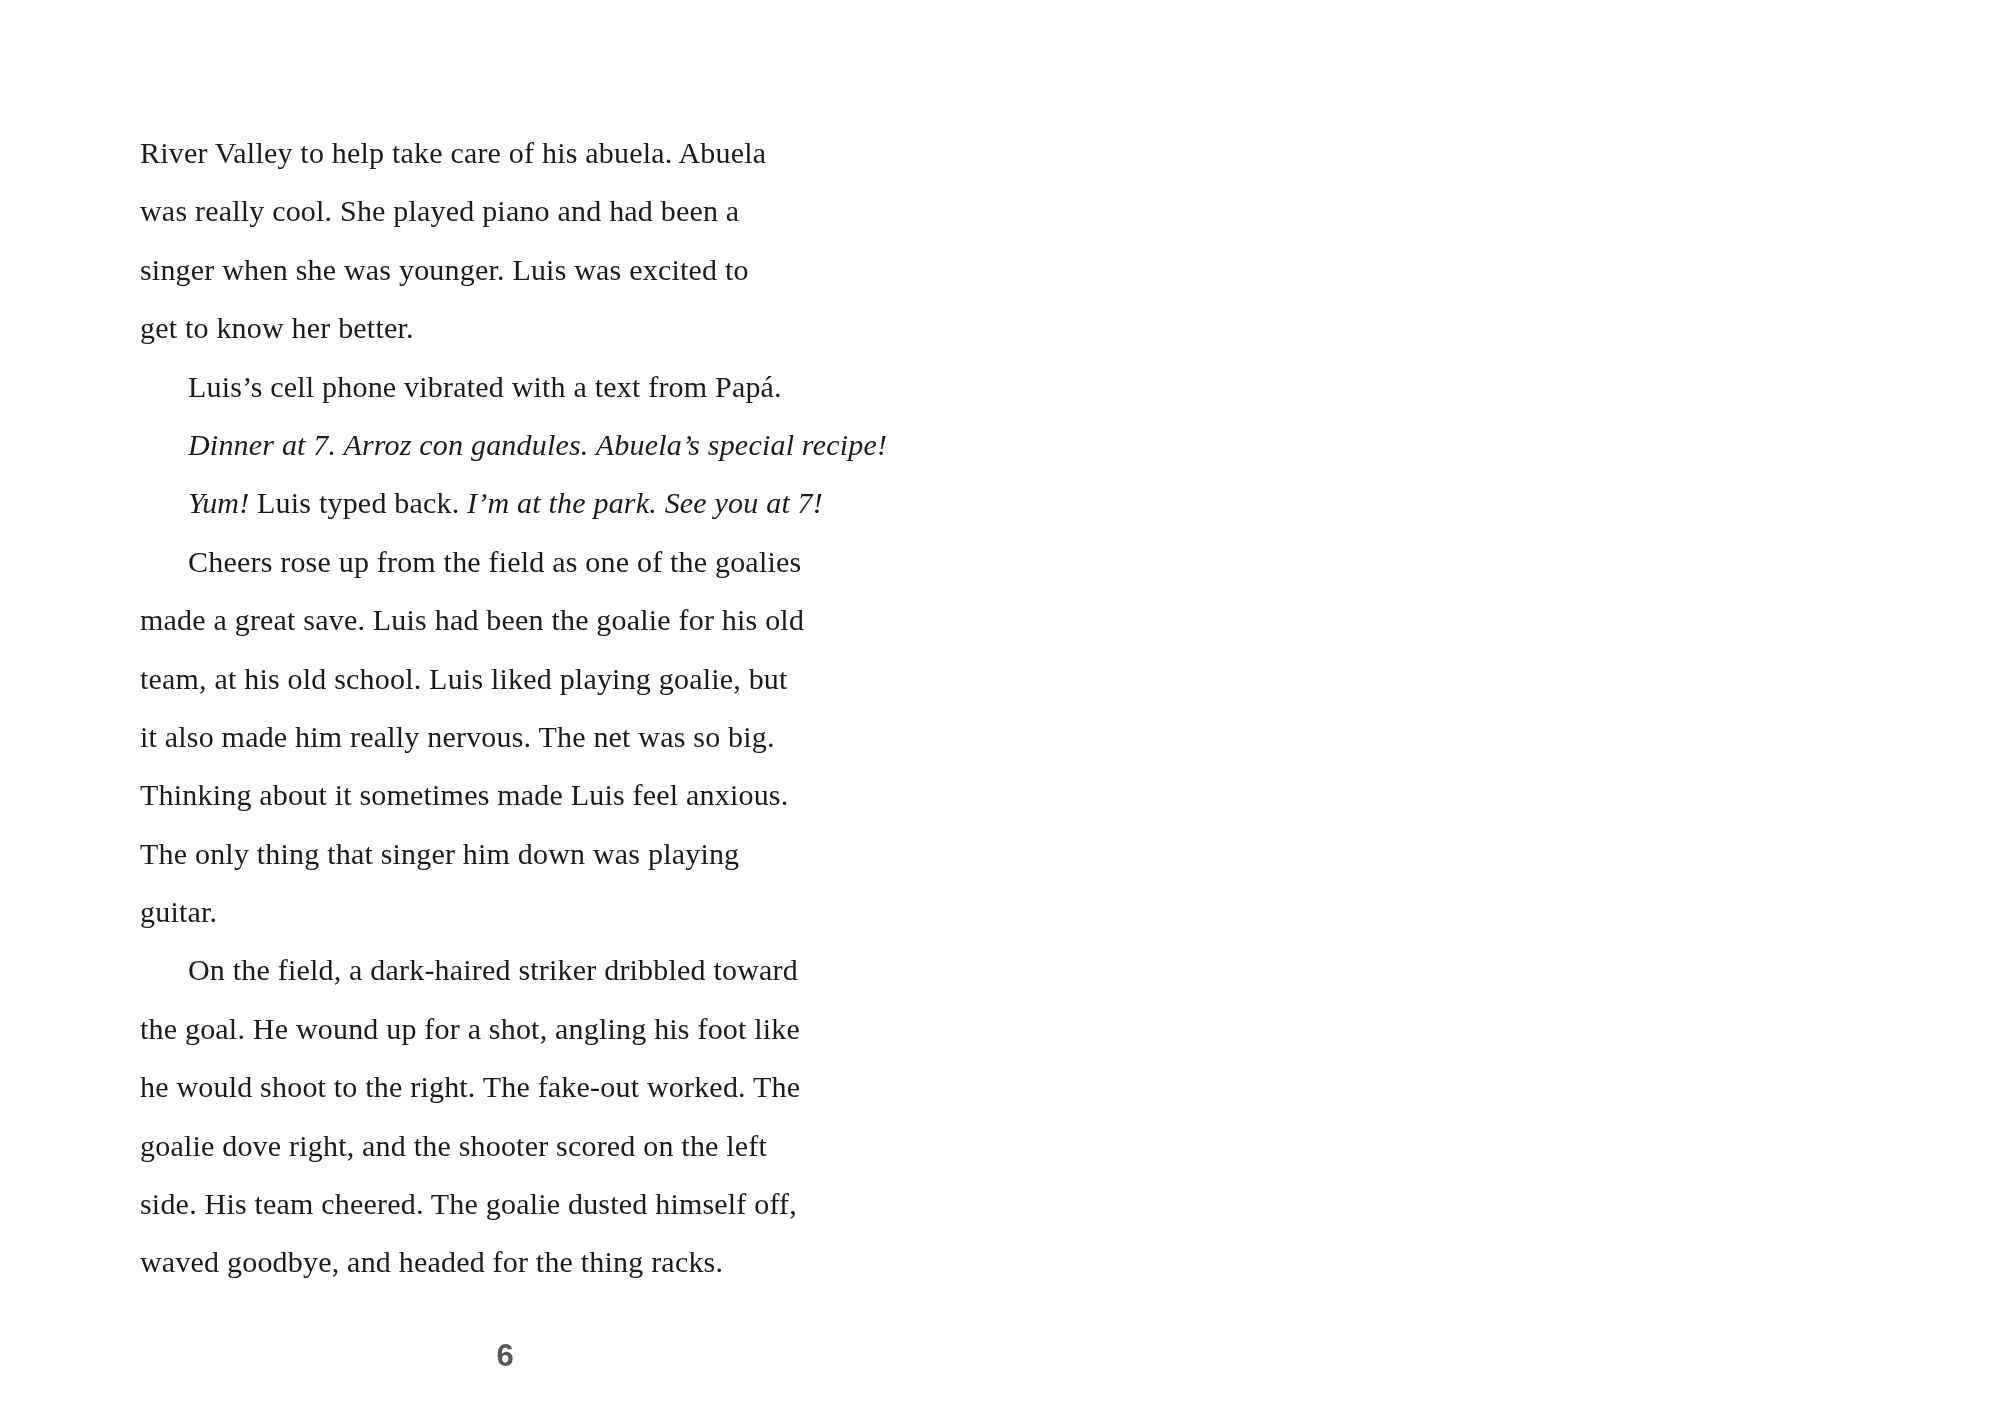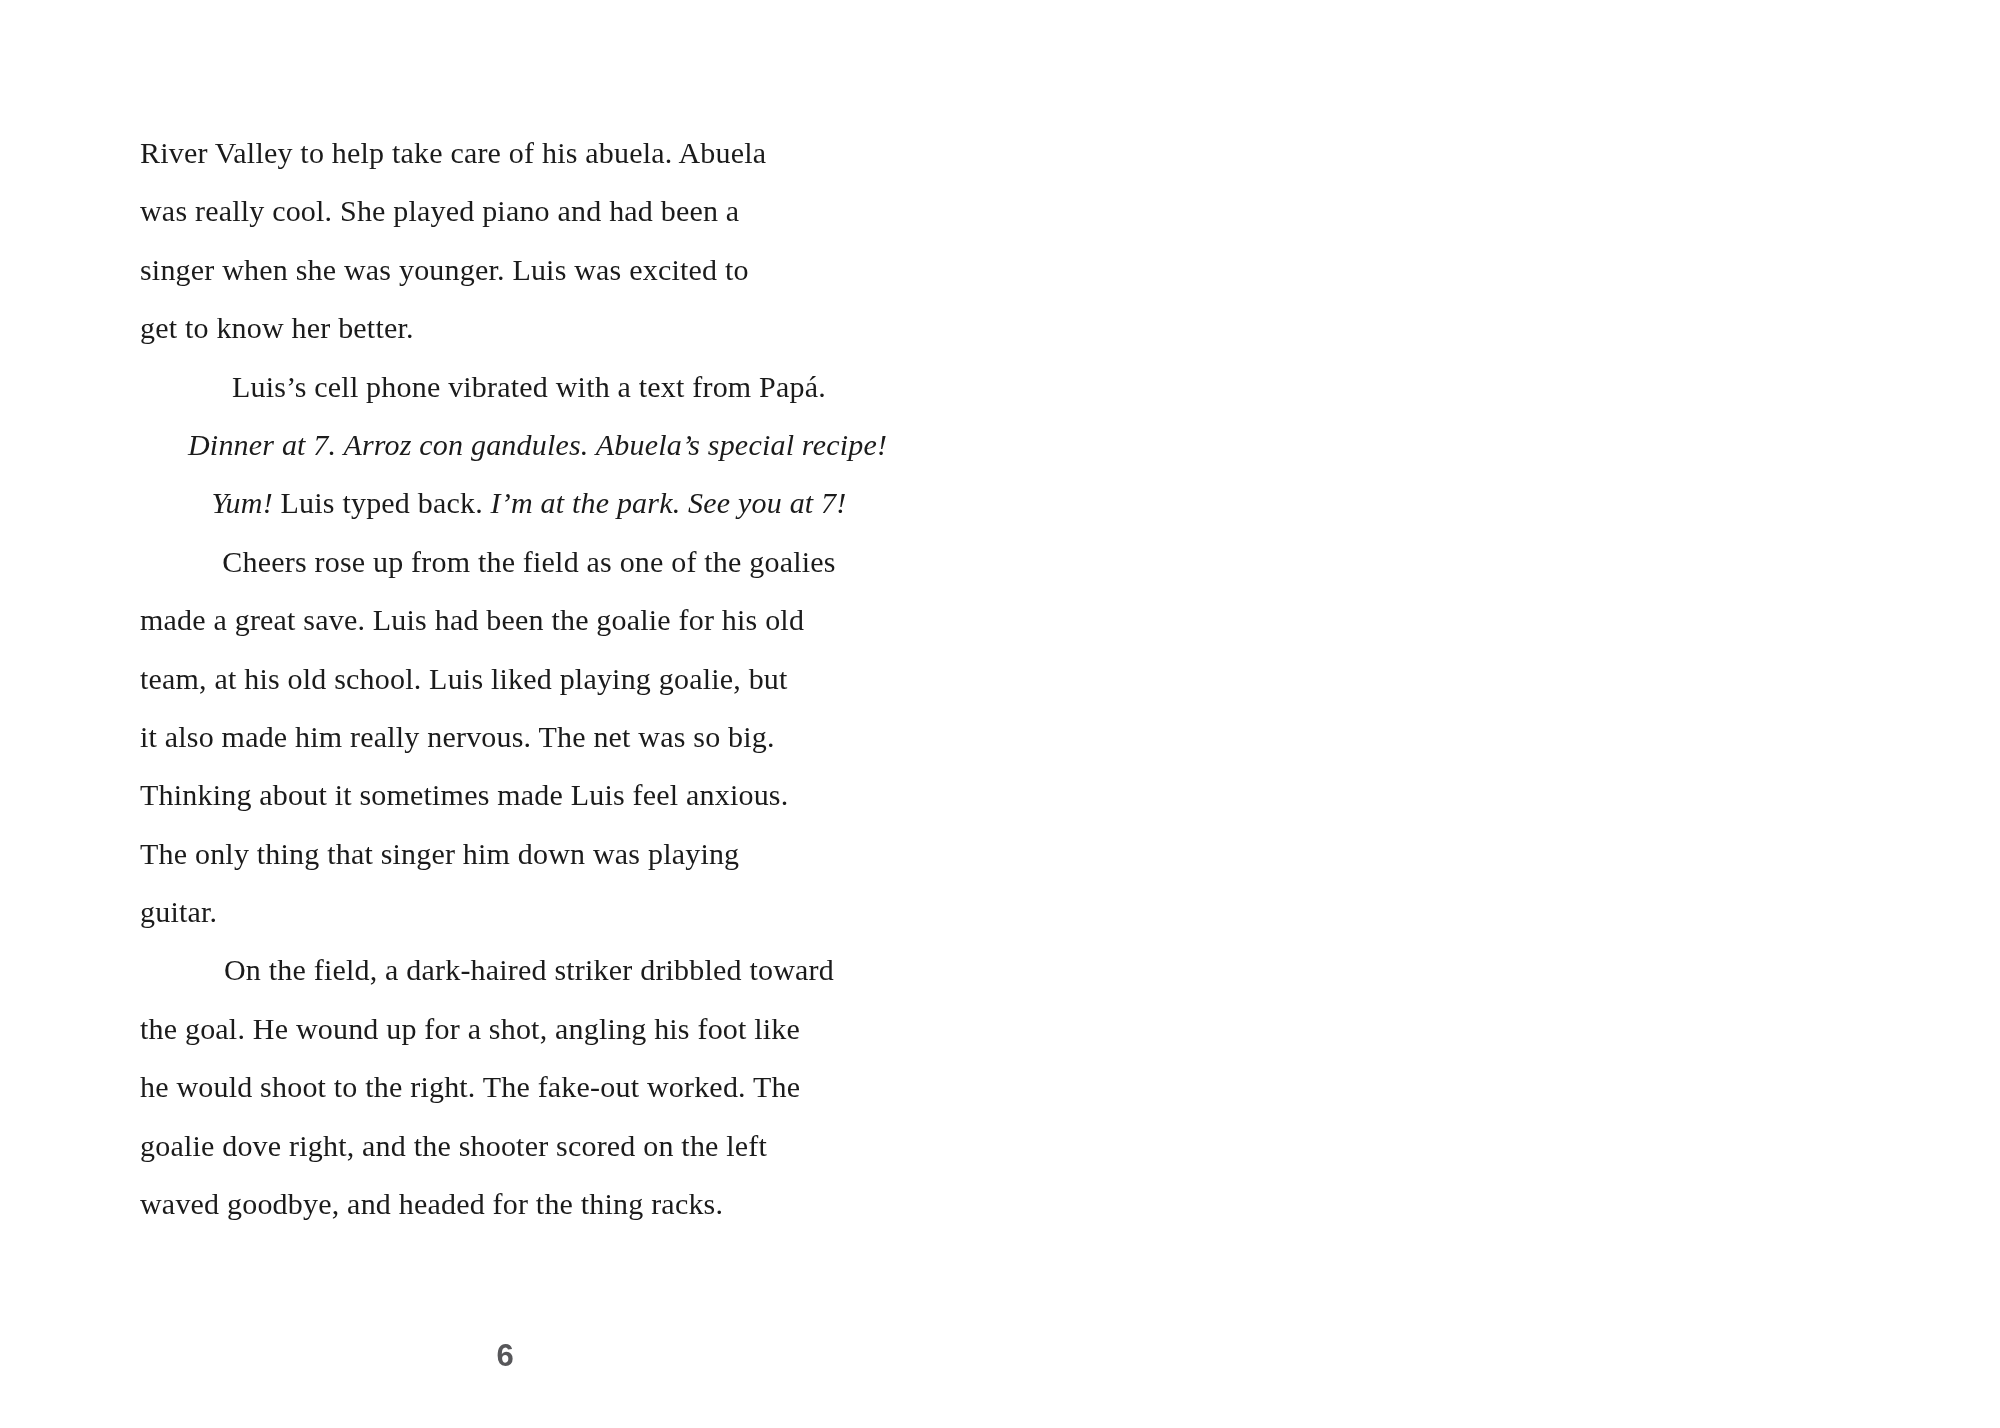--- a/index.html
+++ b/index.html
@@ -26,21 +26,21 @@
     width: 730px;
   }
   .page-left  .text-block { left: 140px; }
   .line {
     height: 58.4px;
     line-height: 58.4px;
     font-size: 30px;
     white-space: nowrap;
     letter-spacing: 0.2px;
   }
-  .line.indent { padding-left: 48px; text-align: center; }
+  .line.indent { padding-left: 48px; }
   .seg.italic { font-style: italic; }
   .page-number {
     position: absolute;
     top: 1338px;
     width: 730px;
     text-align: center;
     font-family: "Liberation Sans", "DejaVu Sans", sans-serif;
     font-weight: 700;
     font-size: 31px;
     color: #57575a;
@@ -65,20 +65,21 @@
         <div class="line"><span class="seg">made a great save. Luis had been the goalie for his old</span></div>
         <div class="line"><span class="seg">team, at his old school. Luis liked playing goalie, but</span></div>
         <div class="line"><span class="seg">it also made him really nervous. The net was so big.</span></div>
         <div class="line"><span class="seg">Thinking about it sometimes made Luis feel anxious.</span></div>
         <div class="line"><span class="seg">The only thing that singer him down was playing</span></div>
         <div class="line"><span class="seg">guitar.</span></div>
         <div class="line indent"><span class="seg">On the field, a dark-haired striker dribbled toward</span></div>
         <div class="line"><span class="seg">the goal. He wound up for a shot, angling his foot like</span></div>
         <div class="line"><span class="seg">he would shoot to the right. The fake-out worked. The</span></div>
         <div class="line"><span class="seg">goalie dove right, and the shooter scored on the left</span></div>
+        <div class="line"><span class="seg">side. His team cheered. The goalie dusted himself off,</span></div>
         <div class="line"><span class="seg">waved goodbye, and headed for the thing racks.</span></div>
       </div>
     <div class="page-number">6</div>
   </section>
 
   <section class="page page-right">
     
     
   </section>
 

